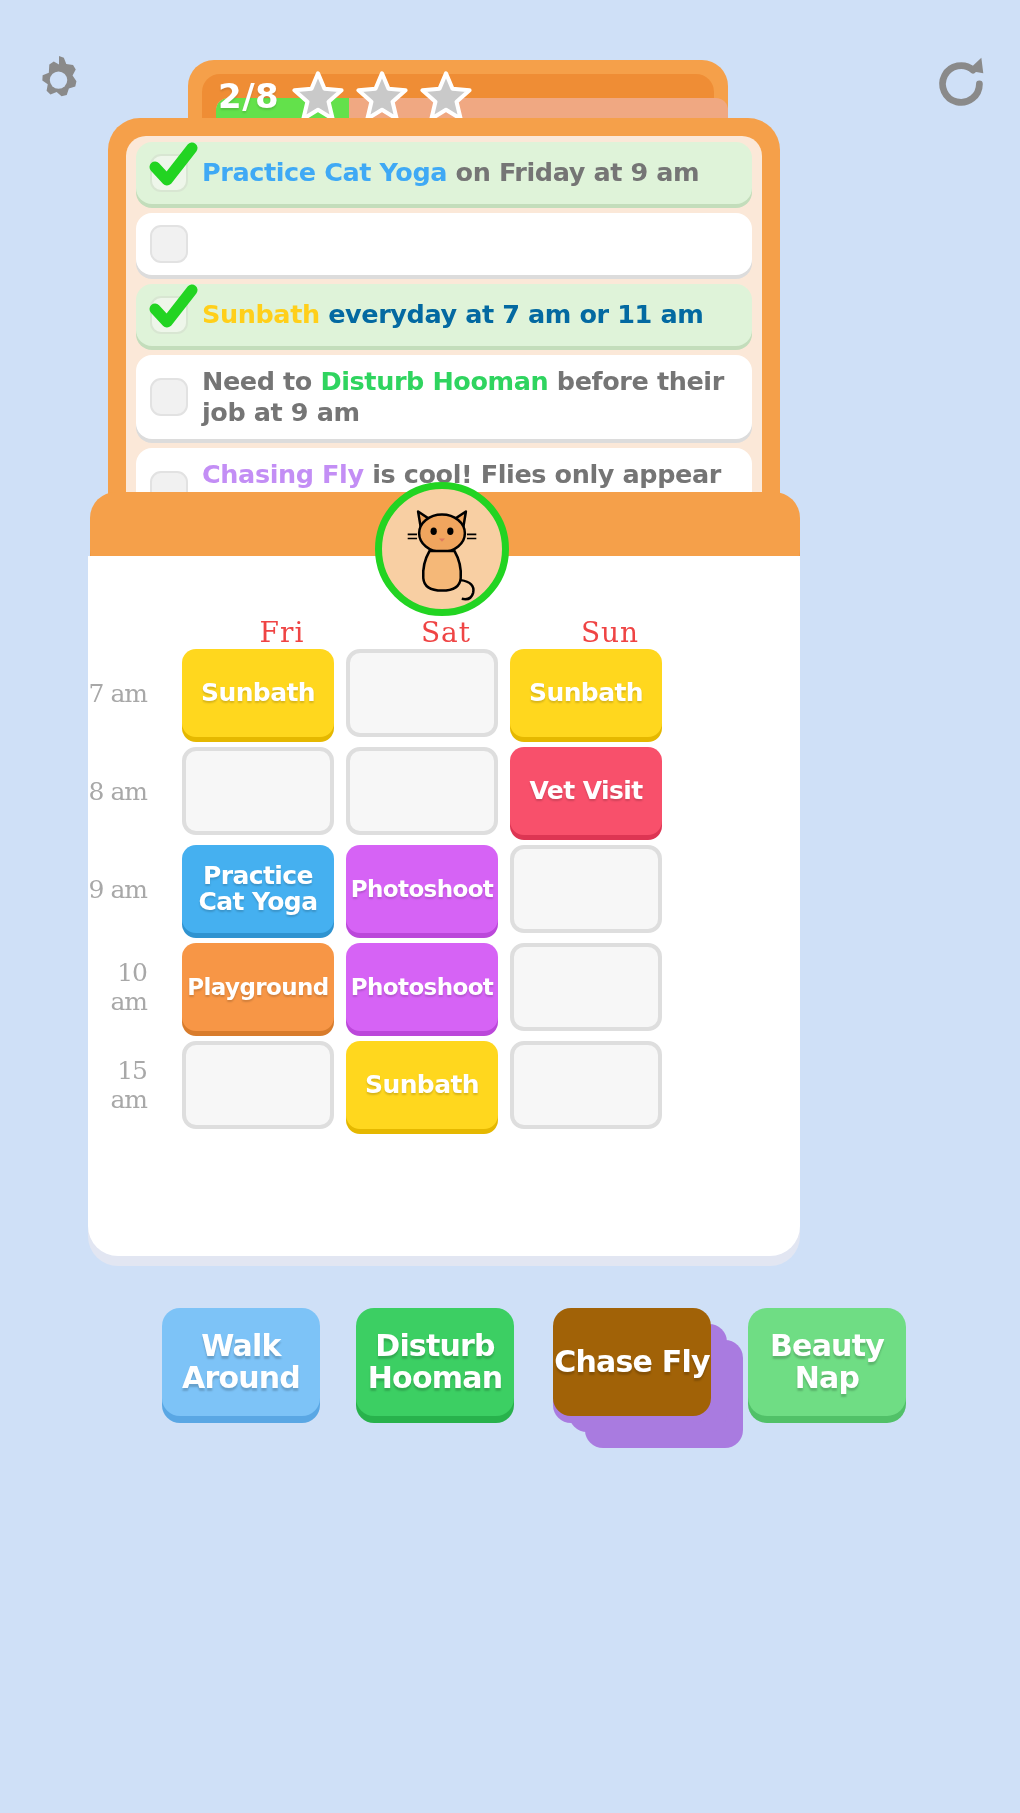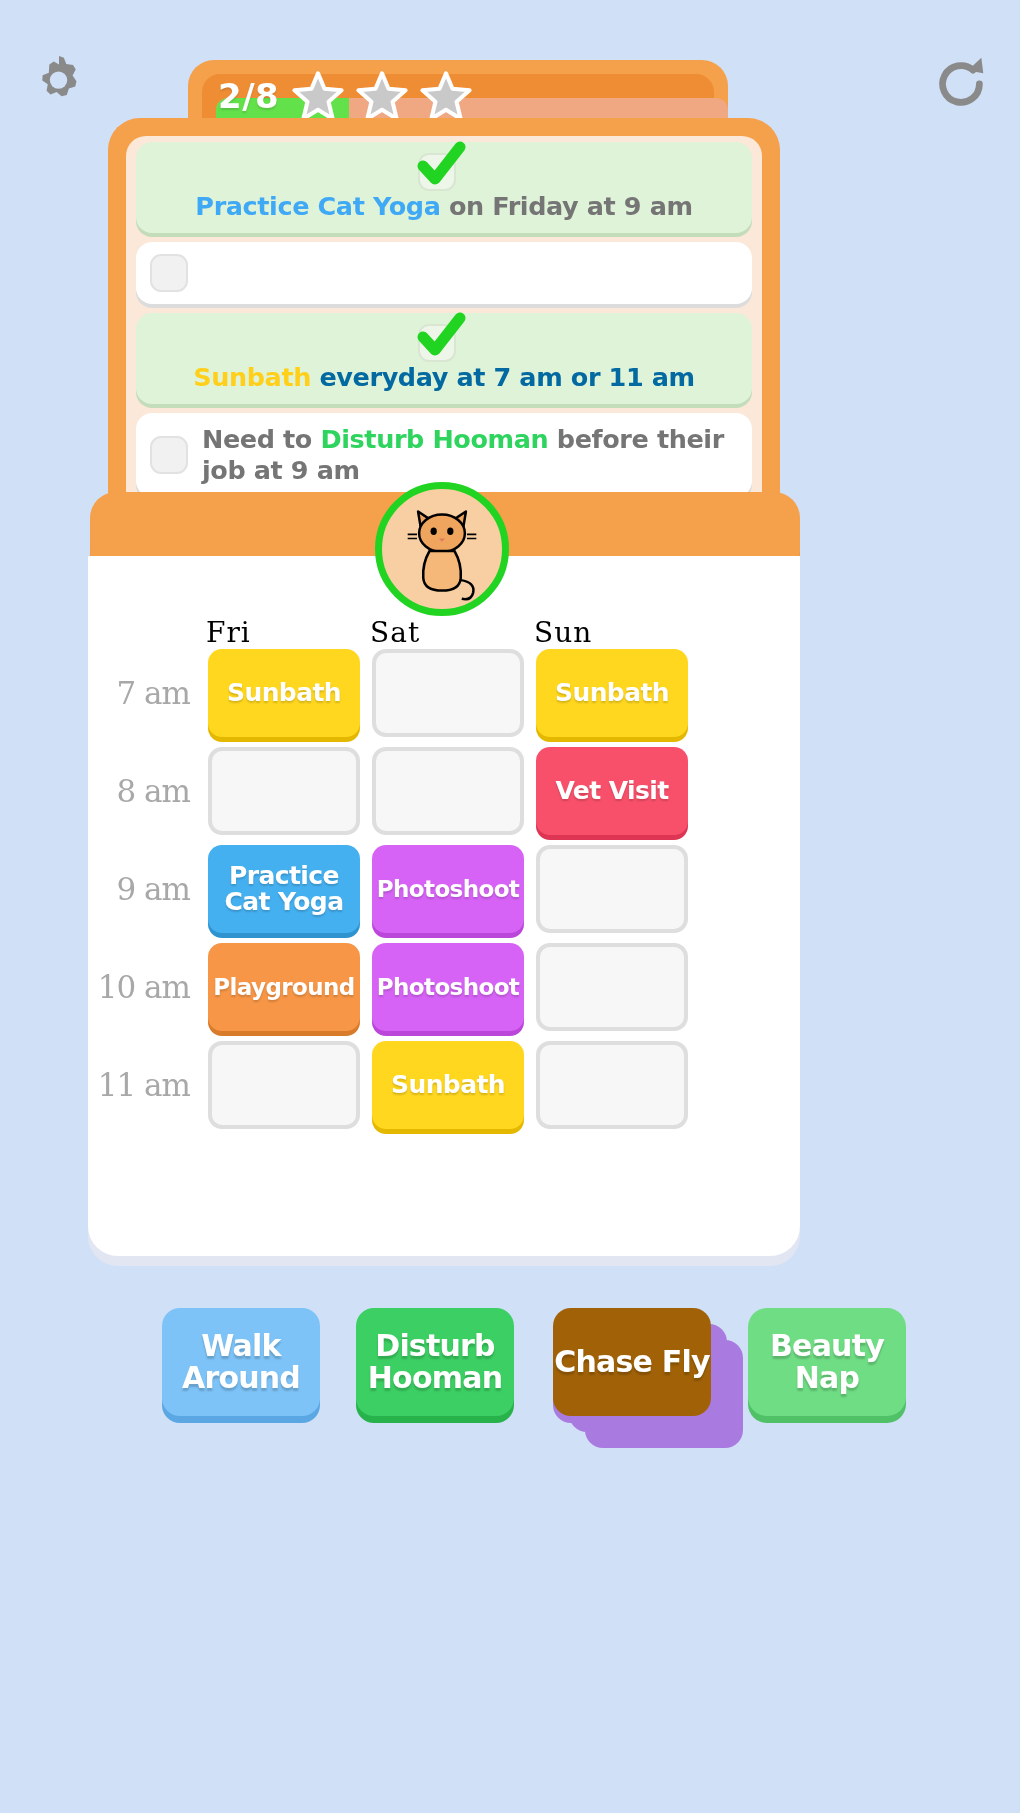--- a/index.html
+++ b/index.html
@@ -82,21 +82,21 @@
   .clue-row {
     display: flex; align-items: center;
     background: #fff;
     border-radius: 16px;
     margin-bottom: 9px;
     padding: 11px 14px;
     min-height: 62px;
     box-shadow: 0 4px 0 #dcdcdc;
     cursor: pointer;
   }
-  .clue-row.done { background: #dff3d9; box-shadow: 0 4px 0 #c3ddbb; flex-direction: column; }
+  .clue-row.done { background: #dff3d9; box-shadow: 0 4px 0 #c3ddbb; }
   .checkbox {
     position: relative;
     flex: 0 0 auto;
     width: 38px; height: 38px;
     background: #f1f1f1;
     border: 2px solid #e2e2e2;
     border-radius: 11px;
     margin-right: 14px;
   }
   .clue-row.done .checkbox { background: #eef6ea; border-color: #d8e6d2; }
@@ -154,33 +154,33 @@
     border-radius: 0 0 30px 30px;
     box-shadow: 0 10px 0 #e2e6f2;
   }
   .grid-wrap { position: absolute; left: 0; top: 60px; right: 0; }
   .day-head {
     display: flex;
     margin-left: 118px;
   }
   .day-head span {
     width: 152px; margin-right: 12px;
-    text-align: left;
+    text-align: center;
     font-size: 28px;
-    color: #000000;
+    color: #ef4444;
     font-family: "DejaVu Serif", serif;
     font-weight: normal;
     letter-spacing: 1px;
   }
   .grid-row { display: flex; align-items: center; margin-bottom: 10px; }
   .time-label {
-    width: 120px;
+    width: 94px;
     text-align: right;
-    padding-right: 18px;
-    font-size: 31px;
+    padding-right: 35px;
+    font-size: 25px;
     color: #a8a8a8;
     font-family: "DejaVu Serif", serif;
     letter-spacing: -1px;
   }
   .cell {
     width: 152px; height: 88px;
     margin-right: 12px;
     border-radius: 14px;
     display: flex; align-items: center; justify-content: center;
     text-align: center;
@@ -358,21 +358,21 @@
           <div class="cell filled small" style="background: rgb(214, 99, 245); box-shadow: rgb(187, 71, 218) 0px 5px 0px;">Photoshoot</div>
           <div class="cell empty"></div>
         </div>
         <div class="grid-row">
           <div class="time-label">10 am</div>
           <div class="cell filled small" style="background: rgb(247, 150, 70); box-shadow: rgb(216, 124, 44) 0px 5px 0px;">Playground</div>
           <div class="cell filled small" style="background: rgb(214, 99, 245); box-shadow: rgb(187, 71, 218) 0px 5px 0px;">Photoshoot</div>
           <div class="cell empty"></div>
         </div>
         <div class="grid-row">
-          <div class="time-label">11 am</div>
+          <div class="time-label">15 am</div>
           <div class="cell empty"></div>
           <div class="cell filled" style="background: rgb(255, 215, 30); box-shadow: rgb(229, 184, 0) 0px 5px 0px;">Sunbath</div>
           <div class="cell empty"></div>
         </div>
       </div>
   </div>
 </div>
 
 <div class="tray" id="tray">
     <div class="tray-card" style="left: 162px; top: 20px; background: rgb(125, 195, 247); box-shadow: rgb(90, 167, 228) 0px 7px 0px;">Walk Around</div>

